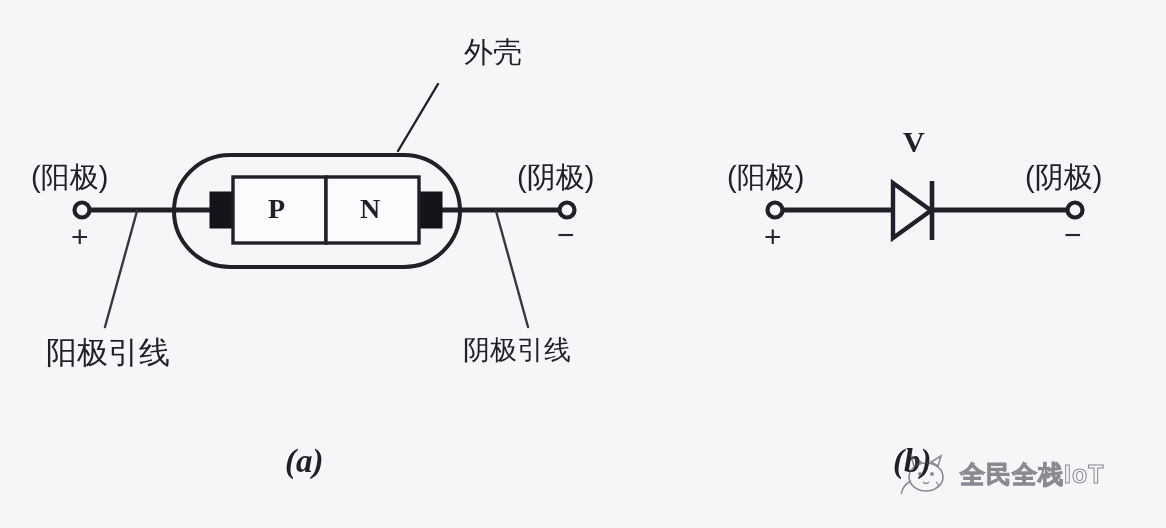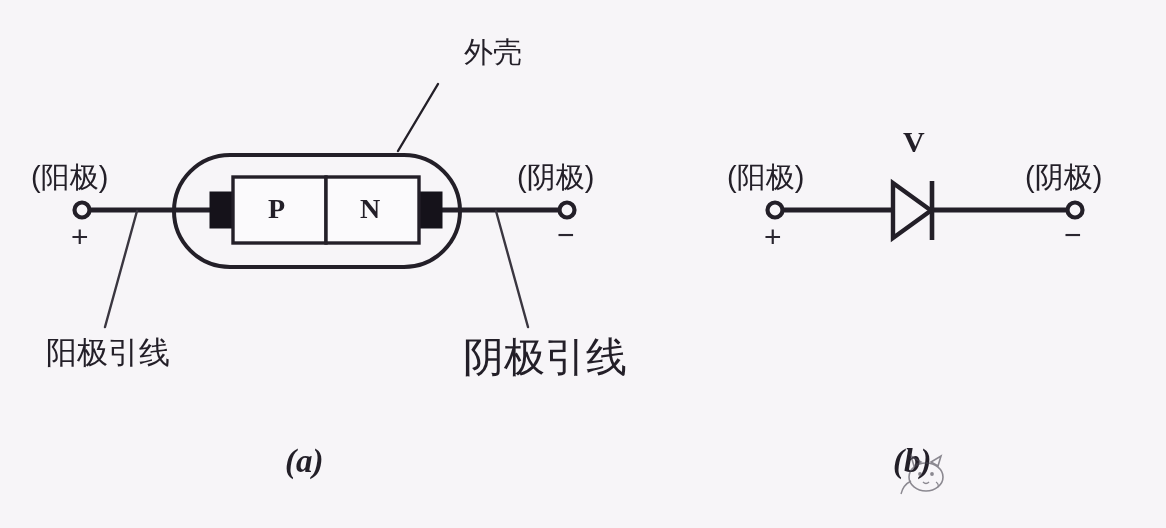--- a/index.html
+++ b/index.html
@@ -133,21 +133,21 @@
   <div class="lbl sign" style="left:71px; top:222px;">+</div>
 
   <div class="lbl cjk" style="left:517px; top:163px;">(阴极)</div>
 
   <div class="lbl sign" style="left:557px; top:220px;">−</div>
 
   <div class="lbl cjk" style="left:464px; top:38px;">外壳</div>
 
   <div class="lbl cjk" style="left:46px; top:337px; font-size:31px;">阳极引线</div>
 
-  <div class="lbl cjk" style="left:463px; top:337px; font-size:41px;">阴极引线</div>
+  <div class="lbl cjk" style="left:463px; top:337px; font-size:27px;">阴极引线</div>
 
   <div class="lbl serif-plain" style="left:268px; top:195px;">P</div>
 
   <div class="lbl serif-plain" style="left:360px; top:195px;">N</div>
 
   <div class="lbl serif-italic" style="left:285px; top:445px;">(a)</div>
 
   <div class="lbl cjk" style="left:727px; top:163px;">(阳极)</div>
 
   <div class="lbl sign" style="left:764px; top:222px;">+</div>
@@ -170,15 +170,16 @@
 
       <circle cx="22" cy="23" r="1.9" fill="#4a4752"></circle>
       <circle cx="34" cy="23" r="1.9" fill="#4a4752"></circle>
 
       <path d="M25 31 Q28 34 31 31" fill="none" stroke="#4a4752" stroke-width="1.4"></path>
 
       <path d="M38 31 Q41 33 40 36" fill="none" stroke="#4a4752" stroke-width="1.2"></path>
 
       <path d="M13 30 Q5 34 3 43" fill="none" stroke="#4a4752" stroke-width="1.4"></path>
     </svg>
+    <span class="wm-text">全民全栈IoT</span>
   </div>
 
 </div>
 
 </body></html>

